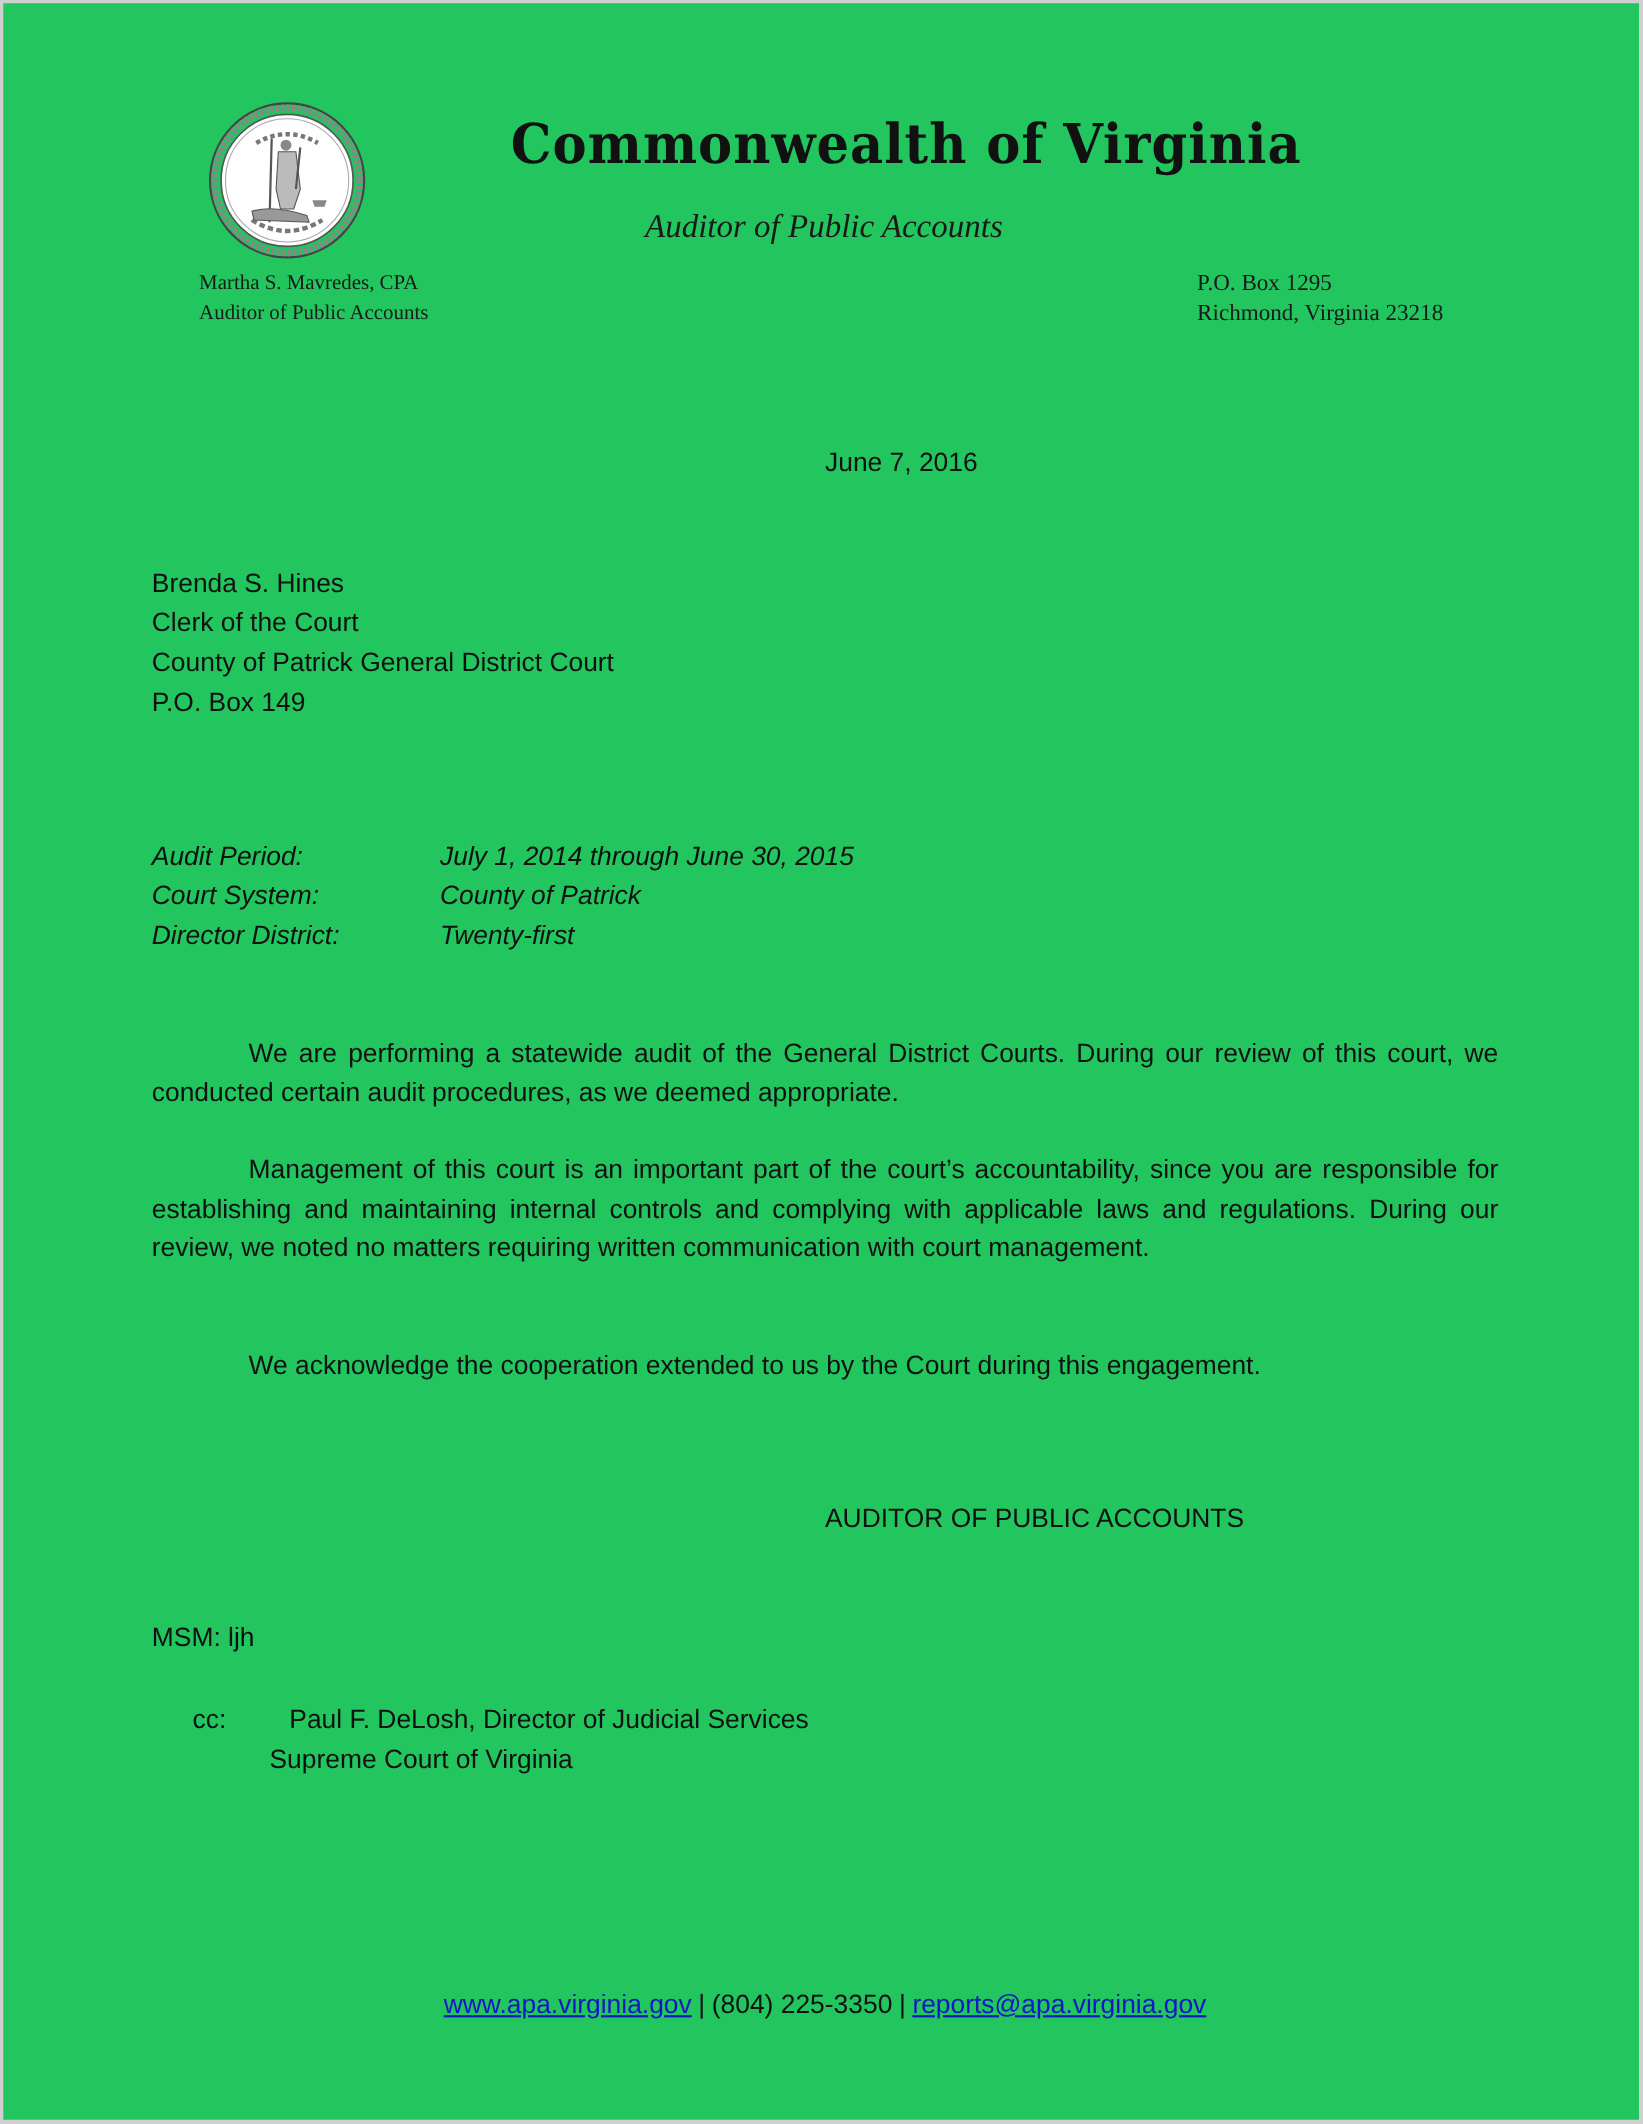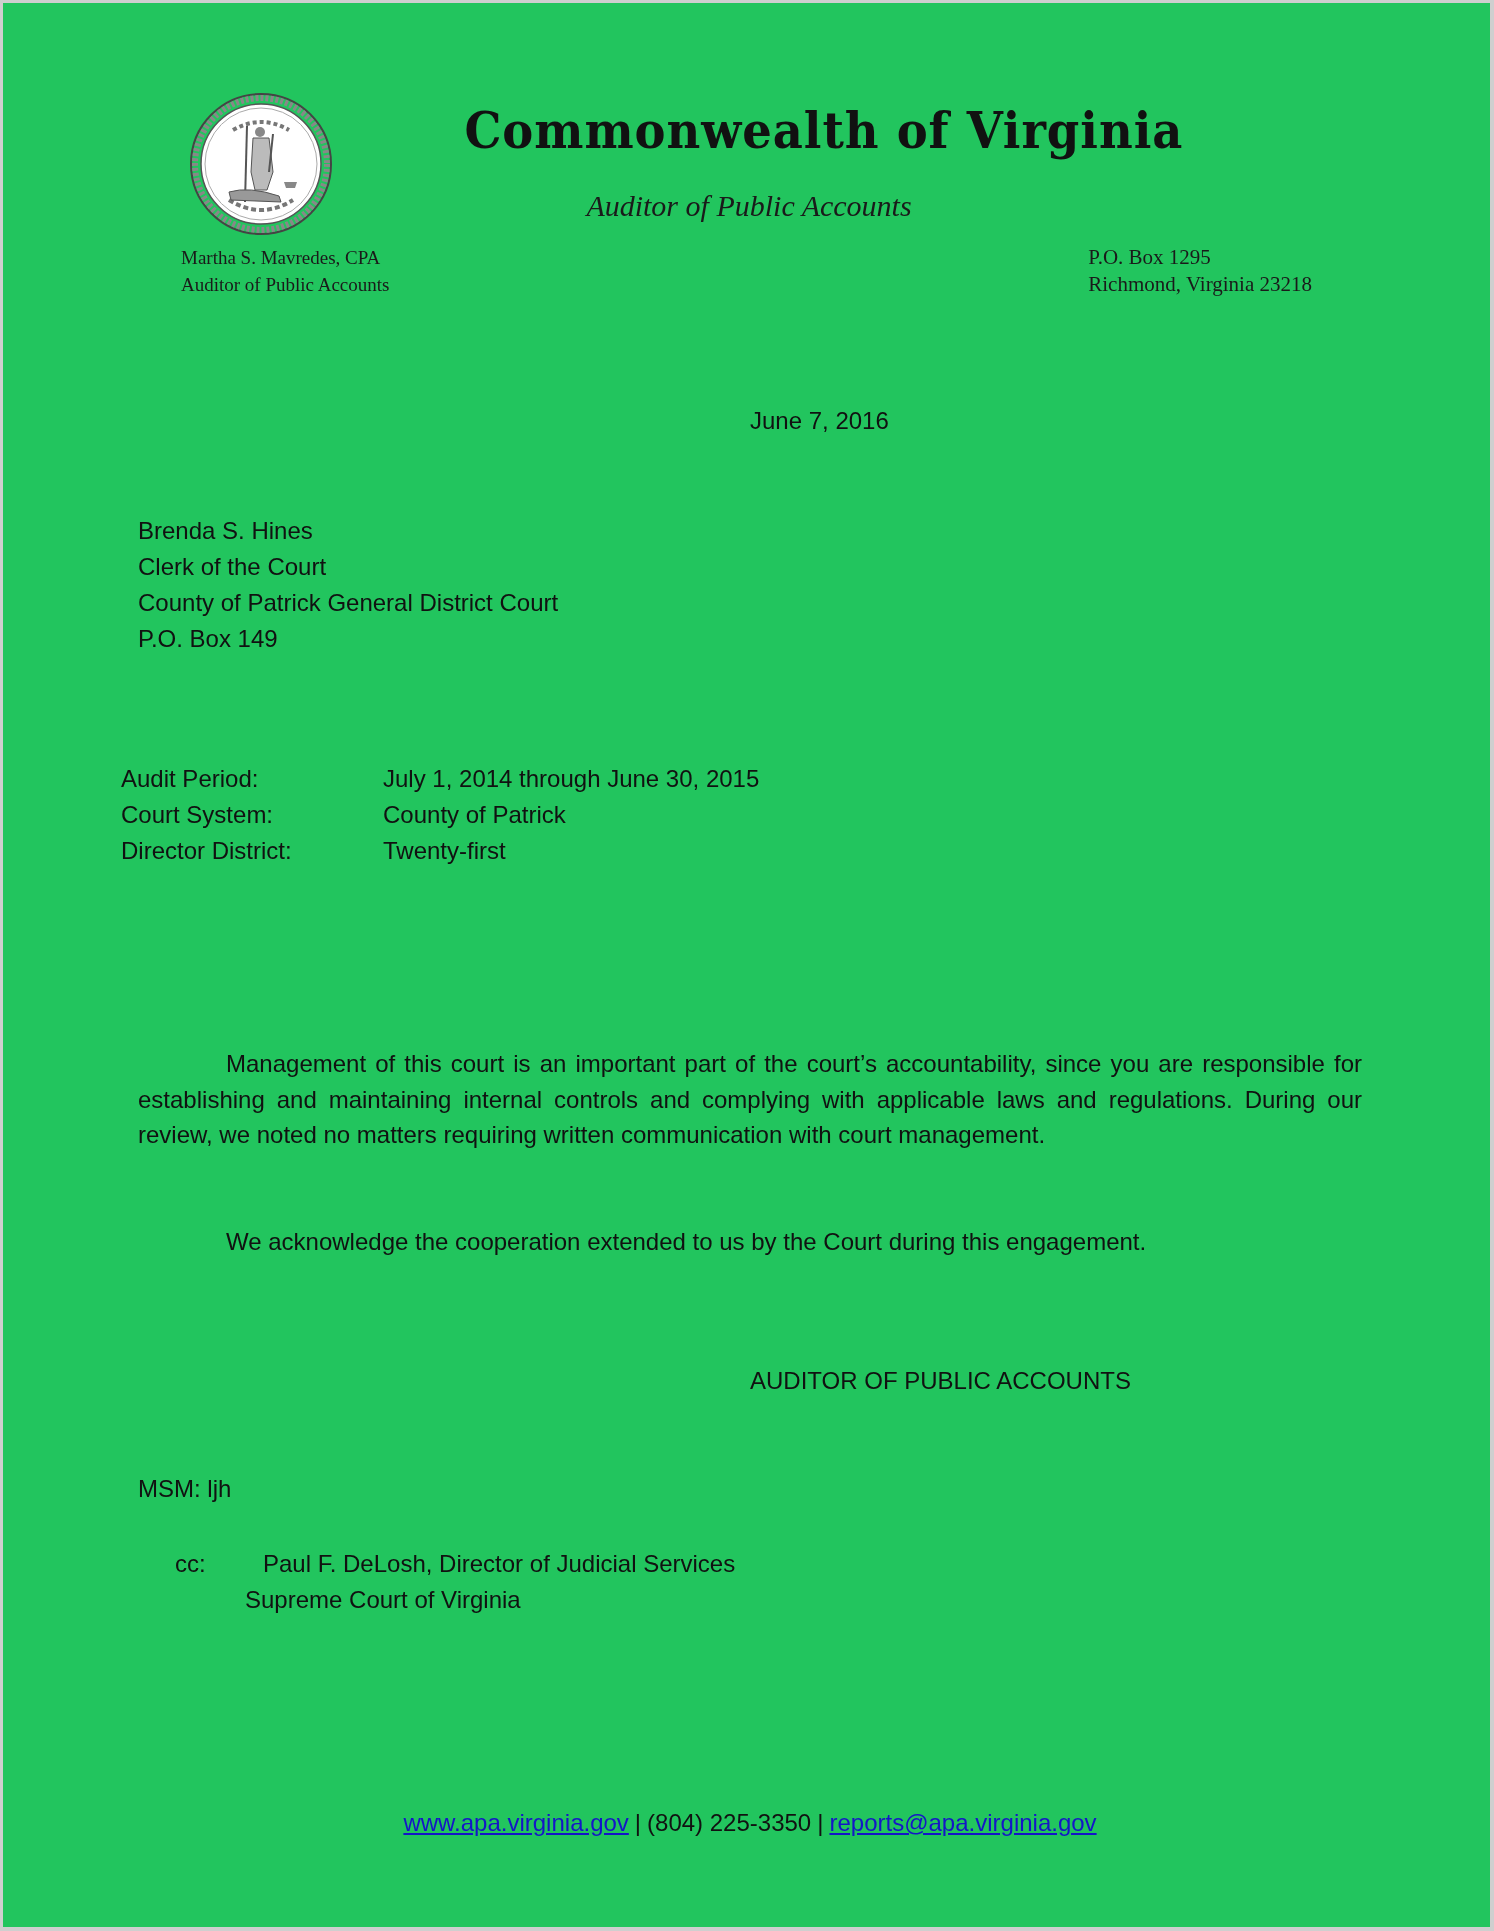--- a/index.html
+++ b/index.html
@@ -19,21 +19,21 @@
     font-family: "DejaVu Serif", "Liberation Serif", serif; font-weight: bold;
     font-size: 50px; letter-spacing: 1px; color: #111;
     transform: scaleX(0.93); transform-origin: center;
   }
   .subtitle { left: 440px; top: 186px; width: 612px; text-align: center; font-size: 30px; font-style: italic; }
   .hdr-left { left: 178px; top: 241px; font-size: 19px; line-height: 27px; }
   .hdr-right { right: 178px; top: 241px; font-size: 21px; line-height: 27px; text-align: left; }
   .date { left: 747px; top: 404px; }
   .addr { left: 135px; top: 510px; line-height: 36px; }
   .addr div { height: 36px; }
-  .audit { left: 118px; top: 758px; line-height: 36px; }
+  .audit { left: 135px; top: 758px; line-height: 36px; font-style: italic; }
   .audit .row { display: flex; height: 36px; }
   .audit .lbl { width: 262px; }
   .para {
     left: 135px; width: 1224px; white-space: normal; text-align: justify;
     line-height: 35.6px; text-indent: 88px;
   }
   .p1 { top: 937px; }
   .p2 { top: 1043px; }
   .p3 { top: 1221px; }
   .sig { left: 747px; top: 1364px; }
@@ -95,20 +95,21 @@
     <div class="row">
       <span class="lbl">Court System:</span>
       <span>County of Patrick</span>
     </div>
     <div class="row">
       <span class="lbl">Director District:</span>
       <span>Twenty-first</span>
     </div>
   </div>
 
+  <div class="abs body-text para p1">We are performing a statewide audit of the General District Courts.  During our review of this court, we conducted certain audit procedures, as we deemed appropriate.</div>
   <div class="abs body-text para p2">Management of this court is an important part of the court’s accountability, since you are responsible for establishing and maintaining internal controls and complying with applicable laws and regulations.  During our review, we noted no matters requiring written communication with court management.</div>
   <div class="abs body-text para p3">We acknowledge the cooperation extended to us by the Court during this engagement.</div>
 
   <div class="abs body-text sig">AUDITOR OF PUBLIC ACCOUNTS</div>
   <div class="abs body-text msm">MSM: ljh</div>
 
   <div class="abs body-text cc">
     <div class="row">
       <span class="lbl">cc:</span>
       <span>Paul F. DeLosh, Director of Judicial Services</span>

